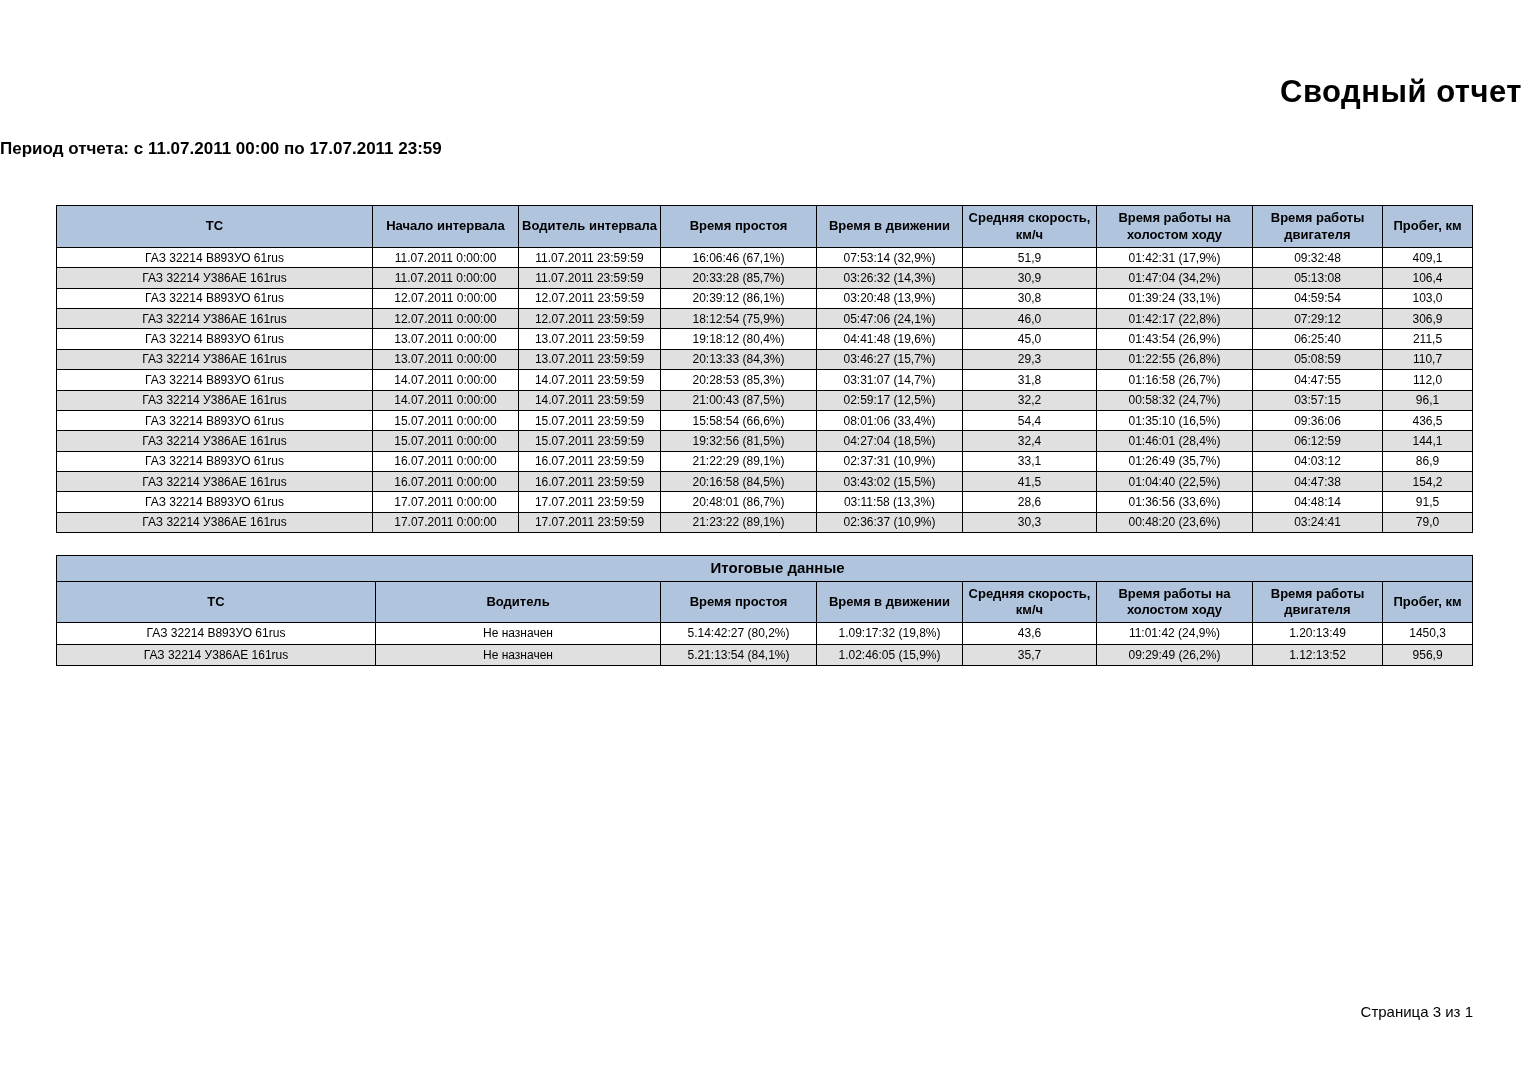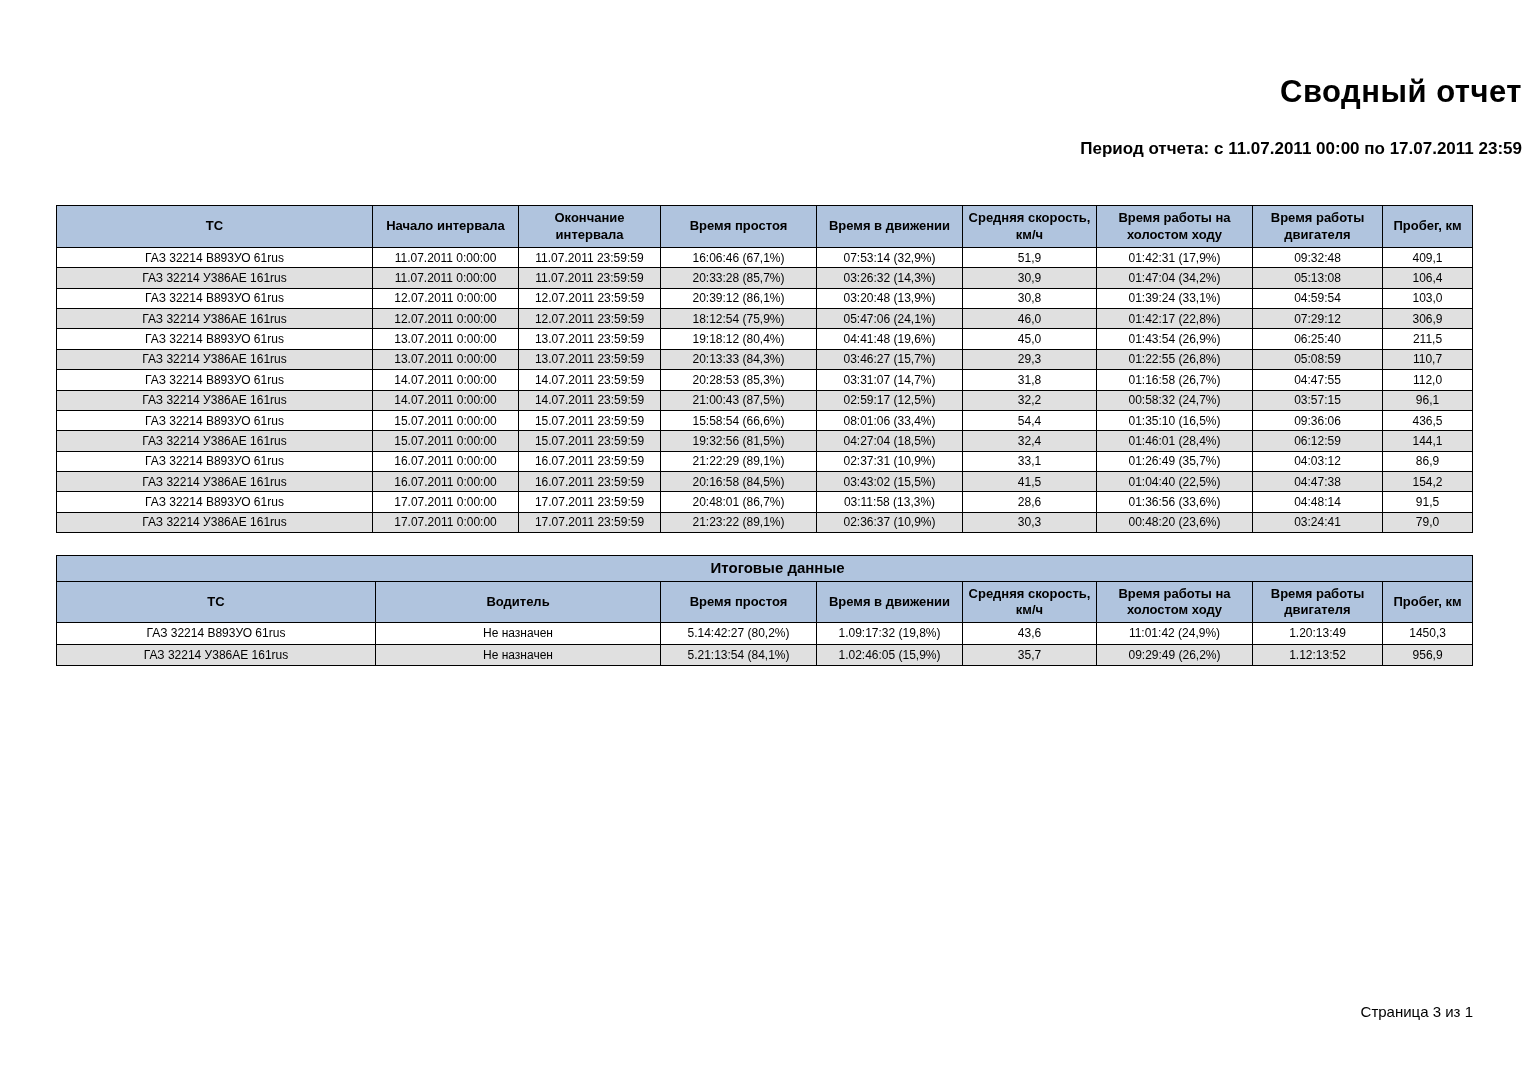--- a/index.html
+++ b/index.html
@@ -5,21 +5,21 @@
   html,body{margin:0;padding:0;background:#ffffff;}
   .page{
     position:relative;width:1522px;height:1079px;background:#ffffff;
     font-family:"Liberation Sans",sans-serif;color:#000;overflow:hidden;
   }
   .report-title{
     position:absolute;top:74px;left:0;width:100%;text-align:right;
     font-size:31px;font-weight:bold;margin:0;letter-spacing:0.5px;
   }
   .report-period{
-    position:absolute;top:139px;left:0;width:100%;text-align:right;
+    position:absolute;top:139px;left:0;width:100%;text-align:left;
     font-size:17px;font-weight:bold;margin:0;
   }
   table{
     border-collapse:collapse;table-layout:fixed;position:absolute;left:56px;
     width:1416px;background:#ffffff;margin-top:29px;
   }
   .t1{top:176px;}
   .t2{top:526px;}
   th,td{
     border:1px solid var(--border,#000);text-align:center;vertical-align:middle;
@@ -67,21 +67,21 @@
         <col style="width:146px">
         <col style="width:134px">
       <col style="width:156px">
         <col style="width:130px">
         <col style="width:90px">
     </colgroup>
     <thead>
       <tr id="t1-head">
           <th>ТС</th>
           <th>Начало интервала</th>
-          <th>Окончание интервала</th>
+          <th>Водитель интервала</th>
           <th>Время простоя</th>
           <th>Время в движении</th>
           <th>Средняя скорость, км/ч</th>
           <th>Время работы на холостом ходу</th>
           <th>Время работы двигателя</th>
           <th>Пробег, км</th>
         </tr>
     </thead>
     <tbody id="t1-body">
         <tr>

